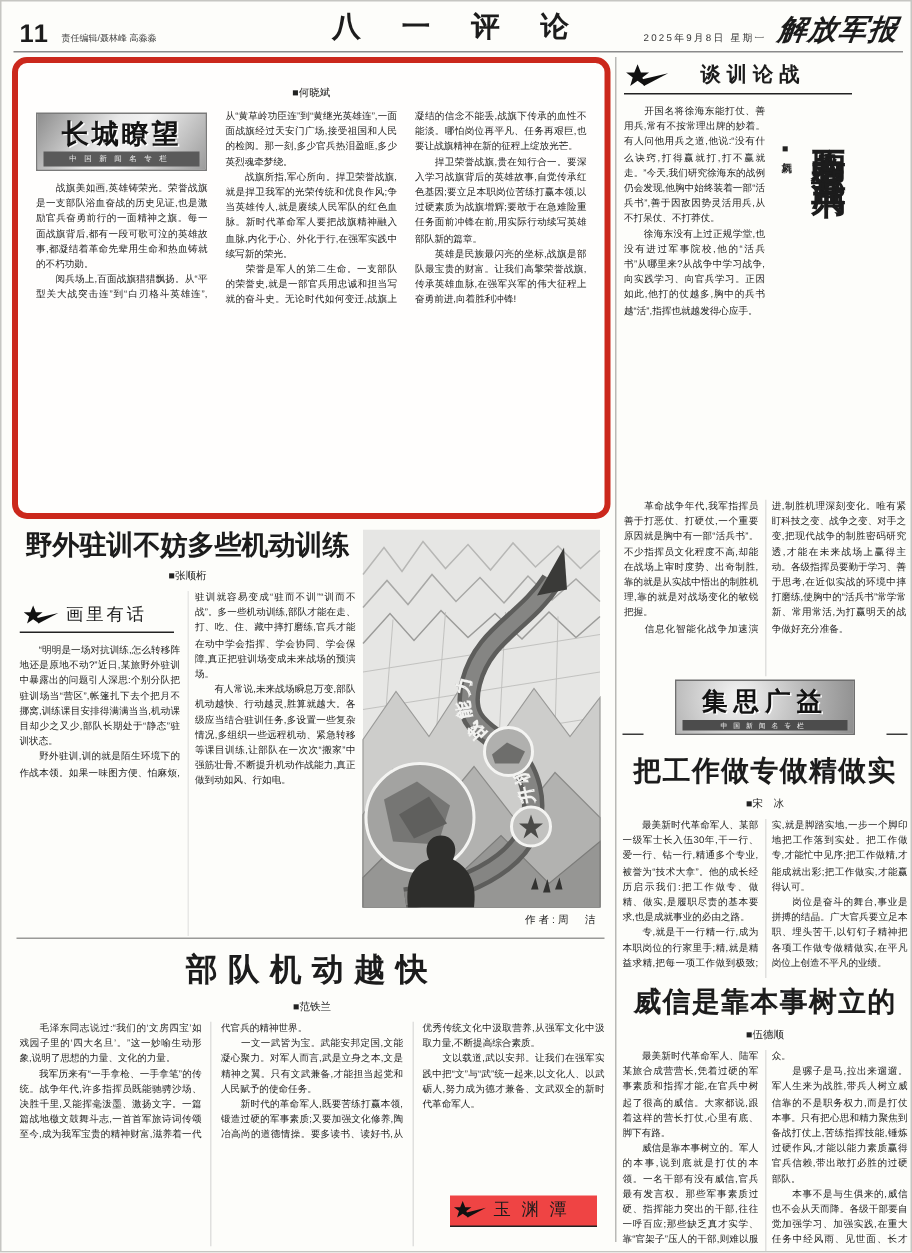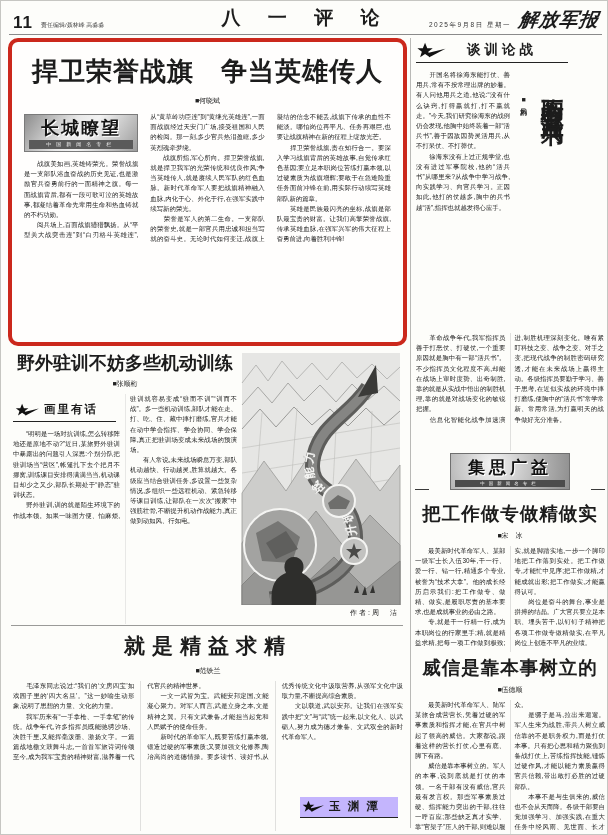--- a/index.html
+++ b/index.html
@@ -68,33 +68,33 @@
   .art-right .byline { margin:5px 0; }
   .zhuan-body { columns:2; column-gap:9px; column-rule:1px solid #e0e0de; height:106px; overflow:hidden; }
   .weixin-body { columns:2; column-gap:9px; column-rule:1px solid #e0e0de; height:136px; overflow:hidden; }
   
   .yewai { position:absolute; left:12px; top:350px; width:224px; }
   .yewai .title { text-align:center; font-size:18px; font-weight:900; white-space:nowrap; }
   .yewai .byline { margin:4px 0 5px; }
   .yewai-body { columns:2; column-gap:10px; column-rule:1px solid #e8e8e6; height:230px; overflow:hidden; }
   .mini-col-badge { break-inside:avoid; display:flex; align-items:center; gap:5px;
     border-bottom:1.5px solid #222; padding:5px 2px 4px; margin:3px 4px 7px 0; }
-  .mini-col-label { font-size:11.5px; font-weight:700; letter-spacing:2px; white-space:nowrap; }
+  .mini-col-label { font-size:11.5px; font-weight:400; letter-spacing:2px; white-space:nowrap; }
   
   .illus { position:absolute; left:240px; top:352px; width:160px; height:252px; }
   .illus svg { display:block; width:100%; height:100%; }
   .illus-caption { position:absolute; left:240px; top:607px; width:158px; text-align:right;
     font-size:7px; color:#222; letter-spacing:2px; }
   
   .hr-left { position:absolute; left:10px; top:624px; width:392px; height:1px; background:#9a9a98; }
   .wenwu { position:absolute; left:12px; top:631px; width:390px; }
   .wenwu .title { text-align:center; font-size:21px; font-weight:900; letter-spacing:7px; white-space:nowrap; }
   .wenwu .byline { margin:6px 0 5px; }
   .wenwu-body { columns:3; column-gap:13px; column-rule:1px solid #e0e0de; height:150px; overflow:hidden; }
-  .yuyuantan { position:absolute; left:299px; top:796px; width:98px; background:#c4b5fd;
+  .yuyuantan { position:absolute; left:299px; top:796px; width:98px; background:#ef4444;
     display:flex; align-items:center; gap:5px; border-bottom:1.5px solid #222; padding:2px 2px 3px; }
   
   .star-ic { flex:none; }
 </style>
 </head>
 <body>
 
 <div class="page">
 
   <div class="hdr">
@@ -102,21 +102,20 @@
     <span class="editors">责任编辑/聂林峰 高淼淼</span>
     <span class="section-title">八 一 评 论</span>
     <span class="hdr-right">
       <span class="pubdate">2025年9月8日 星期一</span>
       <span class="masthead">解放军报</span>
     </span>
   </div>
   <div class="hdr-rule"></div>
 
   <div class="lead-box">
-    <div class="lead-title">捍卫荣誉战旗　争当英雄传人</div>
     <div class="byline lead-byline">■何晓斌</div>
     <div class="lead-body">
       <div class="col-badge">
         <span class="col-badge-title">长城瞭望</span>
         <span class="col-badge-sub">中国新闻名专栏</span>
       </div>
       <div class="body-txt">　　战旗美如画,英雄铸荣光。荣誉战旗是一支部队浴血奋战的历史见证,也是激励官兵奋勇前行的一面精神之旗。每一面战旗背后,都有一段可歌可泣的英雄故事,都凝结着革命先辈用生命和热血铸就的不朽功勋。
 　　阅兵场上,百面战旗猎猎飘扬。从“平型关大战突击连”到“白刃格斗英雄连”,从“黄草岭功臣连”到“黄继光英雄连”,一面面战旗经过天安门广场,接受祖国和人民的检阅。那一刻,多少官兵热泪盈眶,多少英烈魂牵梦绕。
 　　战旗所指,军心所向。捍卫荣誉战旗,就是捍卫我军的光荣传统和优良作风;争当英雄传人,就是赓续人民军队的红色血脉。新时代革命军人要把战旗精神融入血脉,内化于心、外化于行,在强军实践中续写新的荣光。
 　　荣誉是军人的第二生命。一支部队的荣誉史,就是一部官兵用忠诚和担当写就的奋斗史。无论时代如何变迁,战旗上凝结的信念不能丢,战旗下传承的血性不能淡。哪怕岗位再平凡、任务再艰巨,也要让战旗精神在新的征程上绽放光芒。
@@ -223,21 +222,21 @@
       <path d="M30 252 C28 232 34 224 44 220 C40 212 44 204 52 204 C60 204 64 212 60 220 C72 226 76 238 74 252 Z" fill="#2e2e2c"></path>
 
       <path d="M112 240 l3 -8 2 8 Z M120 242 l3 -9 2 9 Z M128 240 l3 -8 2 8 Z" fill="#333331"></path>
     </svg>
   </div>
   <div class="illus-caption">作者:周　洁</div>
 
   <div class="hr-left"></div>
 
   <div class="wenwu">
-    <div class="title">就是精益求精</div>
+    <div class="title">部队机动越快</div>
     <div class="byline">■范铁兰</div>
     <div class="wenwu-body body-txt">　　毛泽东同志说过:“我们的‘文房四宝’如戏园子里的‘四大名旦’。”这一妙喻生动形象,说明了思想的力量、文化的力量。
 　　我军历来有“一手拿枪、一手拿笔”的传统。战争年代,许多指挥员既能驰骋沙场、决胜千里,又能挥毫泼墨、激扬文字。一篇篇战地檄文鼓舞斗志,一首首军旅诗词传颂至今,成为我军宝贵的精神财富,滋养着一代代官兵的精神世界。
 　　一文一武皆为宝。武能安邦定国,文能凝心聚力。对军人而言,武是立身之本,文是精神之翼。只有文武兼备,才能担当起党和人民赋予的使命任务。
 　　新时代的革命军人,既要苦练打赢本领,锻造过硬的军事素质;又要加强文化修养,陶冶高尚的道德情操。要多读书、读好书,从优秀传统文化中汲取营养,从强军文化中汲取力量,不断提高综合素质。
 　　文以载道,武以安邦。让我们在强军实践中把“文”与“武”统一起来,以文化人、以武砺人,努力成为德才兼备、文武双全的新时代革命军人。</div>
   </div>
 
   <div class="yuyuantan">
     <svg class="star-ic" width="22" height="13" viewBox="0 0 34 20">

